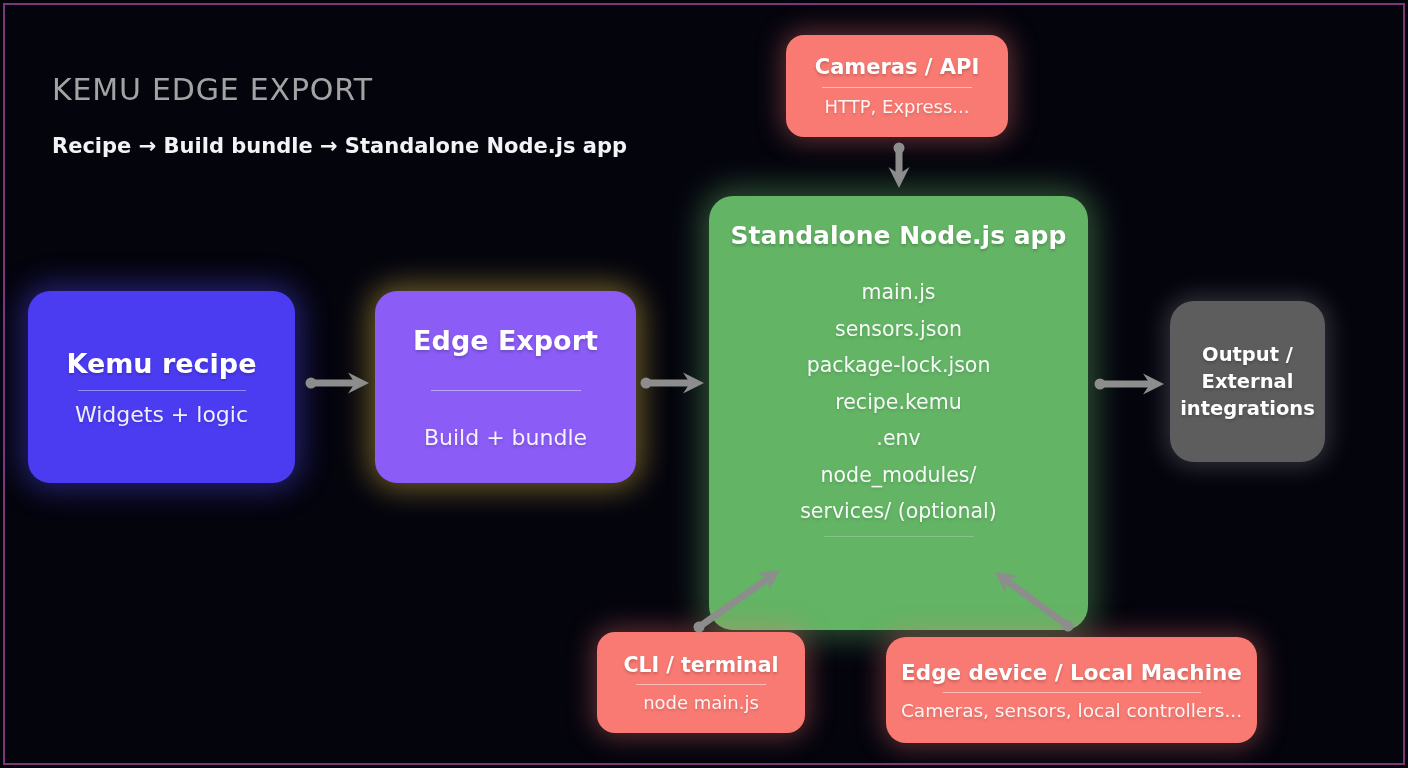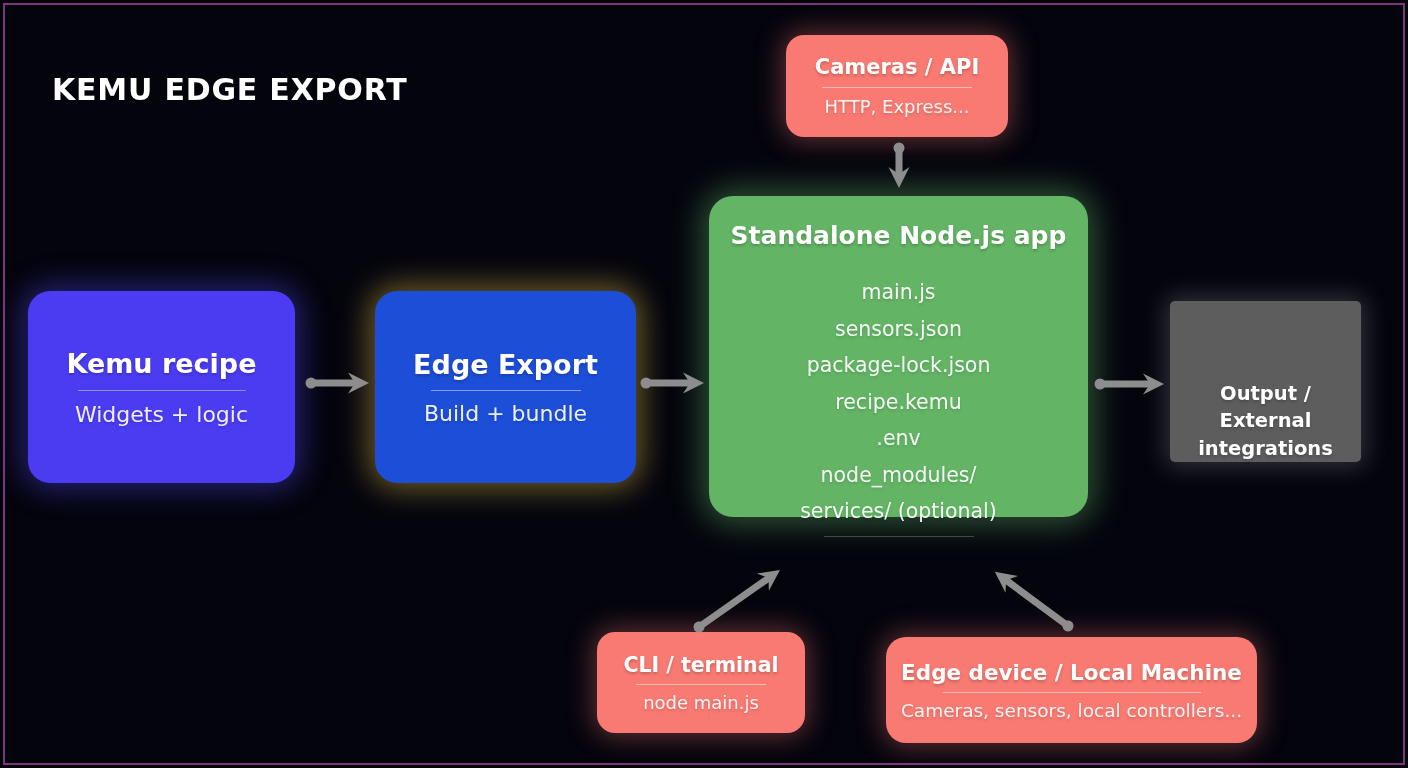--- a/index.html
+++ b/index.html
@@ -14,22 +14,22 @@
   .frame {
     position: absolute;
     inset: 3px;
     border: 2px solid #7c3779;
     pointer-events: none;
   }
   .header { position: absolute; left: 52px; top: 72px; }
   .page-title {
     margin: 0;
     font-size: 30px;
-    font-weight: bold;
-    color: #ffffff;
+    font-weight: normal;
+    color: #a3a3a3;
     letter-spacing: 0.8px;
   }
   .page-subtitle {
     margin: 27px 0 0 0;
     font-size: 21px;
     font-weight: bold;
     color: #f3f3f6;
   }
 
   .node {
@@ -59,49 +59,49 @@
     left: 28px; top: 291px; width: 267px; height: 192px;
     background: #4b3cf2; border-radius: 22px;
     box-shadow: 0 0 30px 6px rgba(80,70,245,0.45);
   }
   .node-recipe .node-title { font-size: 27px; }
   .node-recipe .divider    { width: 168px; margin: 11px 0; background: rgba(255,255,255,0.4); }
   .node-recipe .node-sub   { font-size: 22px; }
 
   .node-export {
     left: 375px; top: 291px; width: 261px; height: 192px;
-    background: #1d4ed8; border-radius: 22px;
+    background: #8b5cf6; border-radius: 22px;
     box-shadow: 0 0 30px 6px rgba(235,200,70,0.45);
+    gap: 24px;
   }
   .node-export .node-title { font-size: 27px; }
   .node-export .divider    { width: 150px; margin: 10px 0; background: rgba(255,255,255,0.45); }
   .node-export .node-sub   { font-size: 22px; }
 
   .node-app {
-    left: 709px; top: 196px; width: 379px; height: 321px;
+    left: 709px; top: 196px; width: 379px; height: 434px;
     background: #63b465; border-radius: 24px;
     box-shadow: 0 0 32px 7px rgba(100,185,105,0.45);
     justify-content: flex-start;
     padding-top: 23px;
   }
   .node-app .node-title { font-size: 25px; line-height: 34px; }
   .file-list { margin-top: 21px; display: flex; flex-direction: column; align-items: center; }
   .file-item {
     font-size: 20.5px;
     line-height: 36.5px;
     color: rgba(255,255,255,0.95);
     text-shadow: 0 2px 3px rgba(0,0,0,0.12);
   }
   .bottom-divider { width: 150px; height: 1px; background: rgba(255,255,255,0.22); margin-top: 6px; }
 
   .node-output {
-    left: 1170px; top: 301px; width: 191px; height: 161px;
-    background: #5d5d5d; border-radius: 5px;
+    left: 1170px; top: 301px; width: 155px; height: 161px;
+    background: #5d5d5d; border-radius: 24px;
     box-shadow: 0 0 24px 5px rgba(215,215,225,0.22);
-    justify-content: flex-end;
   }
   .node-output .node-title { font-size: 19.5px; line-height: 1.4; padding: 0 26px; }
 
   .node-cli {
     left: 597px; top: 632px; width: 208px; height: 101px;
     background: #f87a72; border-radius: 18px;
     box-shadow: 0 0 26px 5px rgba(250,120,115,0.35);
   }
   .node-cli .node-title { font-size: 20.5px; }
   .node-cli .divider    { width: 130px; margin: 7px 0; background: rgba(255,255,255,0.5); }
@@ -125,20 +125,21 @@
   .arrow-device-app    { left: 1055px; top: 613px; transform: rotate(-143.5deg); }
 </style>
 </head>
 <body>
 
 <div class="canvas">
   <div class="frame"></div>
 
   <div class="header">
     <h1 class="page-title">KEMU EDGE EXPORT</h1>
+    <p class="page-subtitle">Recipe → Build bundle → Standalone Node.js app</p>
   </div>
 
   <div class="node node-backend">
     <div class="node-title">Cameras / API</div>
     <div class="divider"></div>
     <div class="node-sub">HTTP, Express...</div>
   </div>
 
   <div class="node node-recipe">
     <div class="node-title">Kemu recipe</div>

